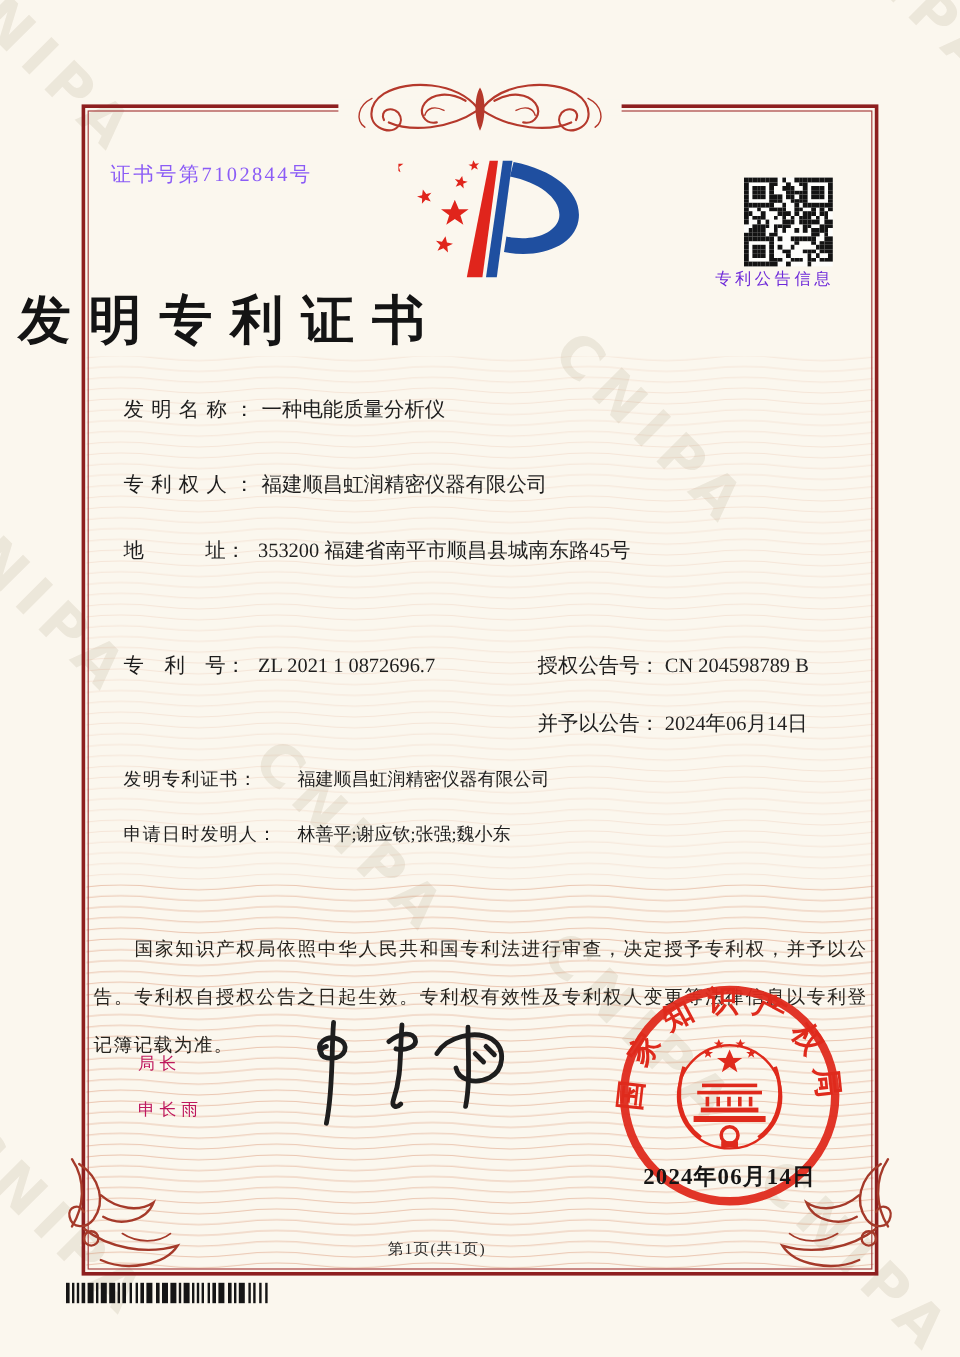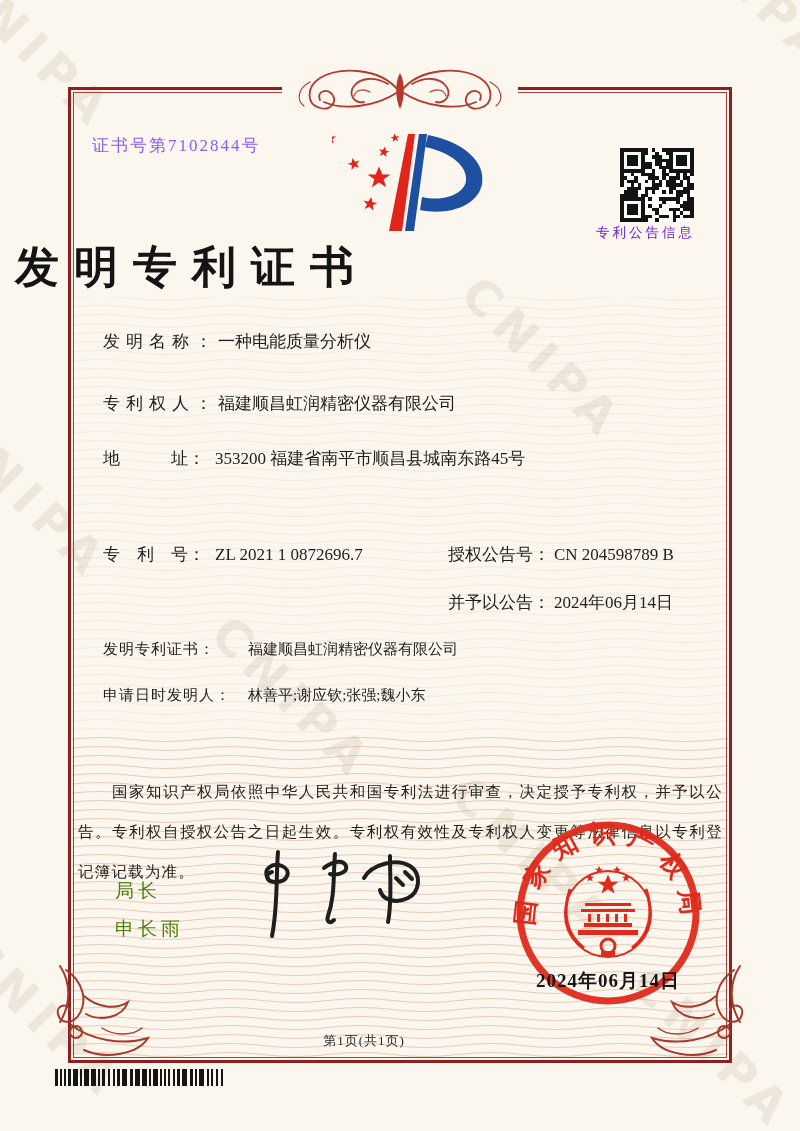--- a/index.html
+++ b/index.html
@@ -33,22 +33,22 @@
   .row .lbl.sp{letter-spacing:6px;}
   .row .val{color:#1d1d1d;}
   .row.small{font-size:15px;}
   .row.small .lbl{min-width:145px;letter-spacing:1px;}
   .col2{position:absolute;left:448px;font-size:17px;white-space:nowrap;}
   .col2 .lbl{display:inline-block;min-width:106px;color:#1d1d1d;}
   
   .statement{position:absolute;left:78px;top:756px;width:645px;font-size:15.5px;line-height:40px;
              letter-spacing:1.2px;text-align:justify;text-indent:2.2em;color:#26231e;}
   
-  .signer{position:absolute;left:115px;font-family:"Liberation Sans",sans-serif;font-size:19px;
-          letter-spacing:4px;color:#4d7c0f;}
+  .signer{position:absolute;left:115px;font-family:"Liberation Sans",sans-serif;font-size:14px;
+          letter-spacing:4px;color:#be185d;}
   .signer.role{top:878px;}
   .signer.name{top:916px;font-family:Liberation Mono, monospace;}
   .signature{position:absolute;left:238px;top:843px;width:195px;height:102px;}
   
   .seal{position:absolute;left:512px;top:817px;width:192px;height:192px;}
   
   .page-no{position:absolute;left:0;width:728px;top:1032px;text-align:center;font-size:13px;
            letter-spacing:1px;color:#2a2a2a;}
   .barcode{position:absolute;left:55px;top:1069px;height:17px;white-space:nowrap;font-size:0;}
   .barcode i{display:inline-block;height:17px;background:#151515;vertical-align:top;}

